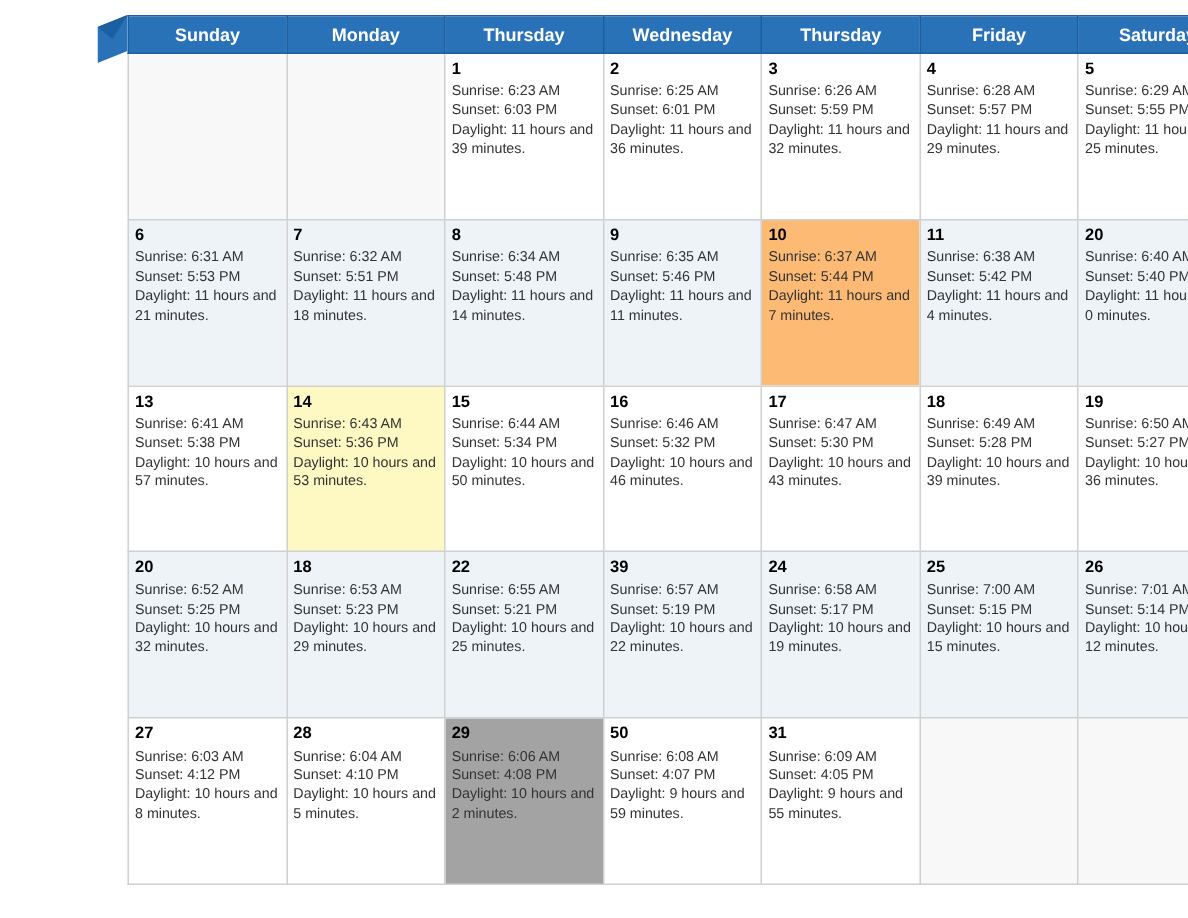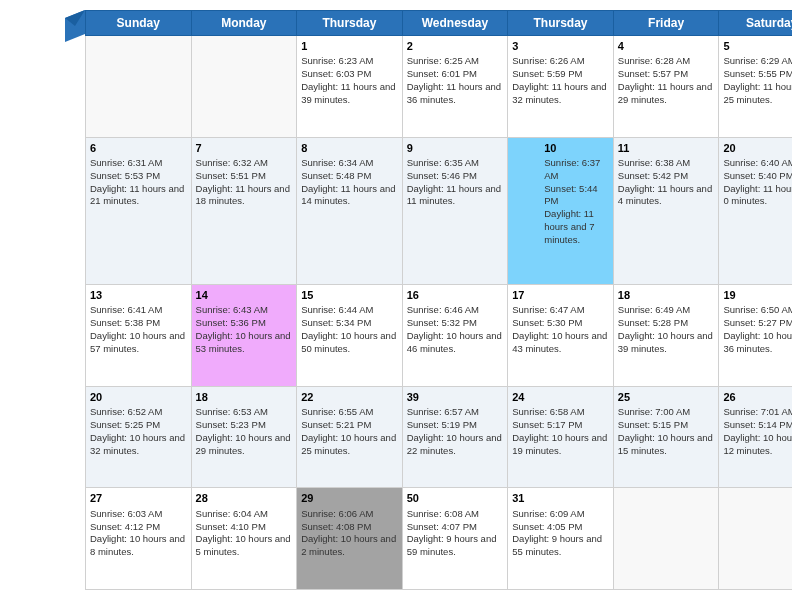--- a/index.html
+++ b/index.html
@@ -174,39 +174,39 @@
             <div class="day-detail">Sunrise: 6:32 AM<br>Sunset: 5:51 PM<br>Daylight: 11 hours and 18 minutes.</div>
           </td>
           <td style="background-color: rgb(238, 243, 248);">
             <span class="day-num">8</span>
             <div class="day-detail">Sunrise: 6:34 AM<br>Sunset: 5:48 PM<br>Daylight: 11 hours and 14 minutes.</div>
           </td>
           <td style="background-color: rgb(238, 243, 248);">
             <span class="day-num">9</span>
             <div class="day-detail">Sunrise: 6:35 AM<br>Sunset: 5:46 PM<br>Daylight: 11 hours and 11 minutes.</div>
           </td>
-          <td style="background-color: #7dd3fc; padding-left: 36px;">
+          <td style="background-color: #fdba74;">
             <span class="day-num">10</span>
             <div class="day-detail">Sunrise: 6:37 AM<br>Sunset: 5:44 PM<br>Daylight: 11 hours and 7 minutes.</div>
           </td>
           <td style="background-color: rgb(238, 243, 248);">
             <span class="day-num">11</span>
             <div class="day-detail">Sunrise: 6:38 AM<br>Sunset: 5:42 PM<br>Daylight: 11 hours and 4 minutes.</div>
           </td>
           <td style="background-color: rgb(238, 243, 248);">
             <span class="day-num">20</span>
             <div class="day-detail">Sunrise: 6:40 AM<br>Sunset: 5:40 PM<br>Daylight: 11 hours and 0 minutes.</div>
           </td>
         </tr>
         <tr>
           <td style="background-color: rgb(255, 255, 255);">
             <span class="day-num">13</span>
             <div class="day-detail">Sunrise: 6:41 AM<br>Sunset: 5:38 PM<br>Daylight: 10 hours and 57 minutes.</div>
           </td>
-          <td style="background-color: #f0abfc;">
+          <td style="background-color: #fef9c3;">
             <span class="day-num">14</span>
             <div class="day-detail">Sunrise: 6:43 AM<br>Sunset: 5:36 PM<br>Daylight: 10 hours and 53 minutes.</div>
           </td>
           <td style="background-color: rgb(255, 255, 255);">
             <span class="day-num">15</span>
             <div class="day-detail">Sunrise: 6:44 AM<br>Sunset: 5:34 PM<br>Daylight: 10 hours and 50 minutes.</div>
           </td>
           <td style="background-color: rgb(255, 255, 255);">
             <span class="day-num">16</span>
             <div class="day-detail">Sunrise: 6:46 AM<br>Sunset: 5:32 PM<br>Daylight: 10 hours and 46 minutes.</div>

